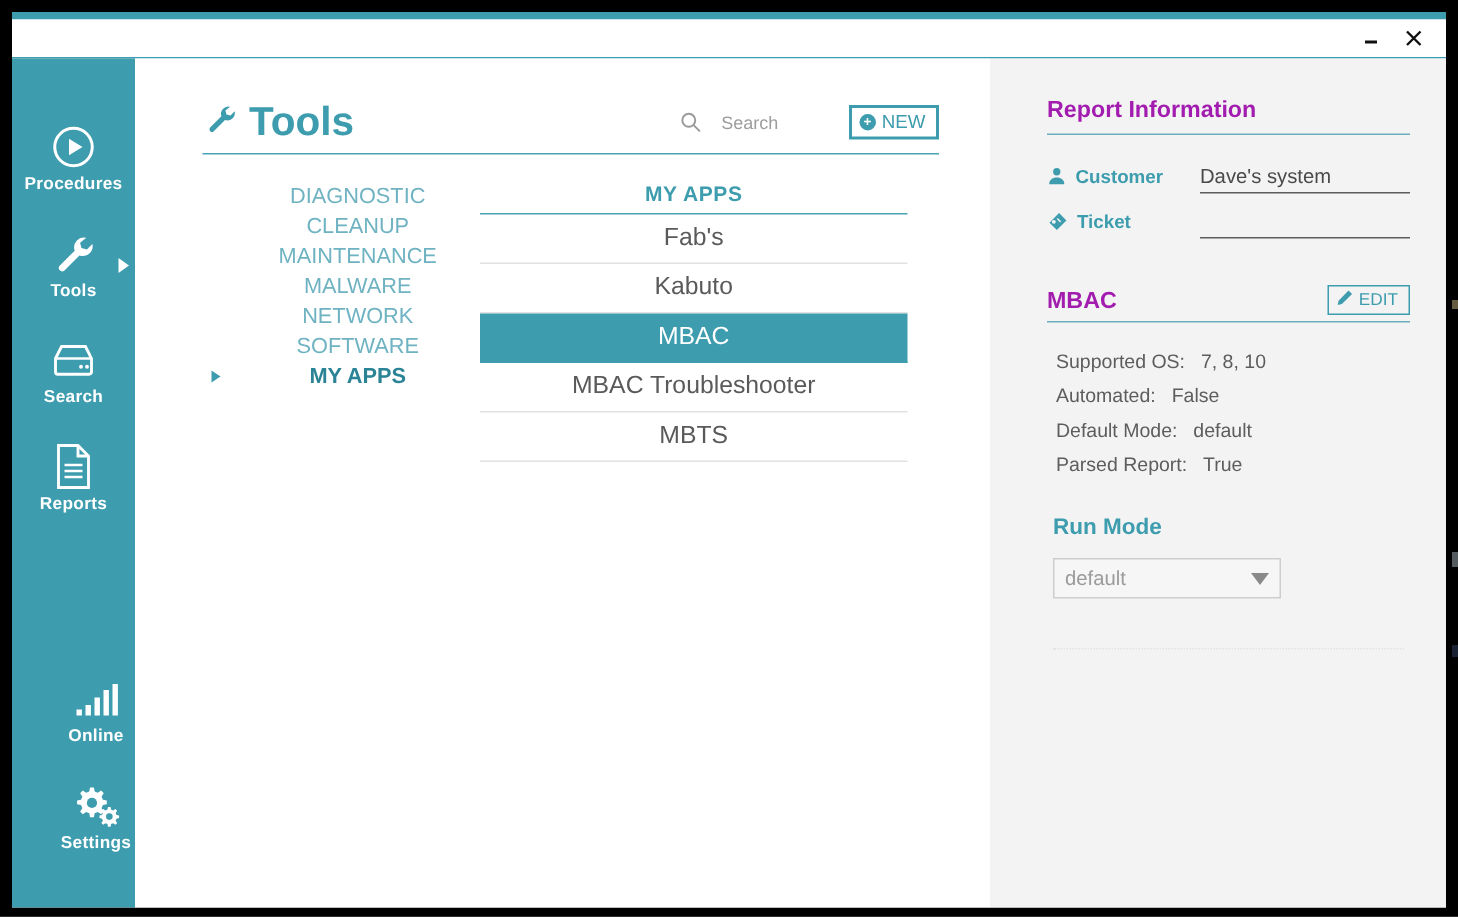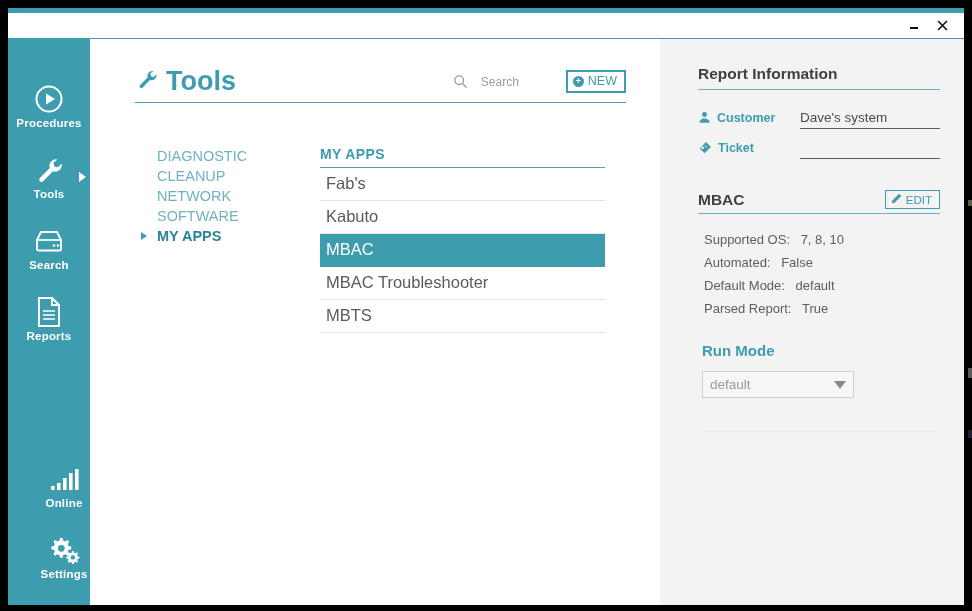--- a/index.html
+++ b/index.html
@@ -84,21 +84,21 @@
     width: 82px;
     background: #3d9cae;
     flex: none;
     display: flex;
     flex-direction: column;
     position: relative;
     color: #ffffff;
     gap: 40px;
   }
   .side-top { padding-top: 32px; }
-  .side-bottom { margin-top: auto; padding-bottom: 12px; margin-left: 30px; }
+  .side-bottom { margin-top: auto; padding-bottom: 24px; margin-left: 30px; }
 
   .side-item {
     position: relative;
     padding: 11px 0 13px 0;
     text-align: center;
     cursor: pointer;
   }
   .side-item .ic {
     display: block;
     height: 32px;
@@ -185,21 +185,21 @@
     background: #3d9cae;
     color: #ffffff;
     font-size: 9px;
     line-height: 11px;
     text-align: center;
     font-weight: bold;
     display: inline-block;
   }
 
   
-  .cols { display: flex; margin-top: 43px; }
+  .cols { display: flex; margin-top: 18px; text-align: center; }
 
   .cat-col { width: 185px; flex: none; padding-left: 2px; }
   .cat-item {
     position: relative;
     font-size: 14.5px;
     color: #6fb3c2;
     line-height: 20px;
     cursor: pointer;
     padding-left: 20px;
   }
@@ -242,21 +242,21 @@
     width: 304px;
     flex: none;
     background: #f3f3f3;
     padding: 26px 24px 0 38px;
     position: relative;
   }
 
   .rp-heading {
     font-size: 15.5px;
     font-weight: bold;
-    color: #404040;
+    color: #a21caf;
     padding-bottom: 6px;
     border-bottom: 1.5px solid #6bb0be;
   }
   .rp-heading-row {
     display: flex;
     align-items: flex-end;
     justify-content: space-between;
     padding-bottom: 4px;
     border-bottom: 1.5px solid #6bb0be;
   }
@@ -528,20 +528,26 @@
         <div class="cols">
 
           <div class="cat-col">
             <div class="cat-item">
               <span>DIAGNOSTIC</span>
             </div>
             <div class="cat-item">
               <span>CLEANUP</span>
             </div>
             <div class="cat-item">
+              <span>MAINTENANCE</span>
+            </div>
+            <div class="cat-item">
+              <span>MALWARE</span>
+            </div>
+            <div class="cat-item">
               <span>NETWORK</span>
             </div>
             <div class="cat-item">
               <span>SOFTWARE</span>
             </div>
             <div class="cat-item active">
               <span class="cat-caret"></span>
               <span>MY APPS</span>
             </div>
           </div>

